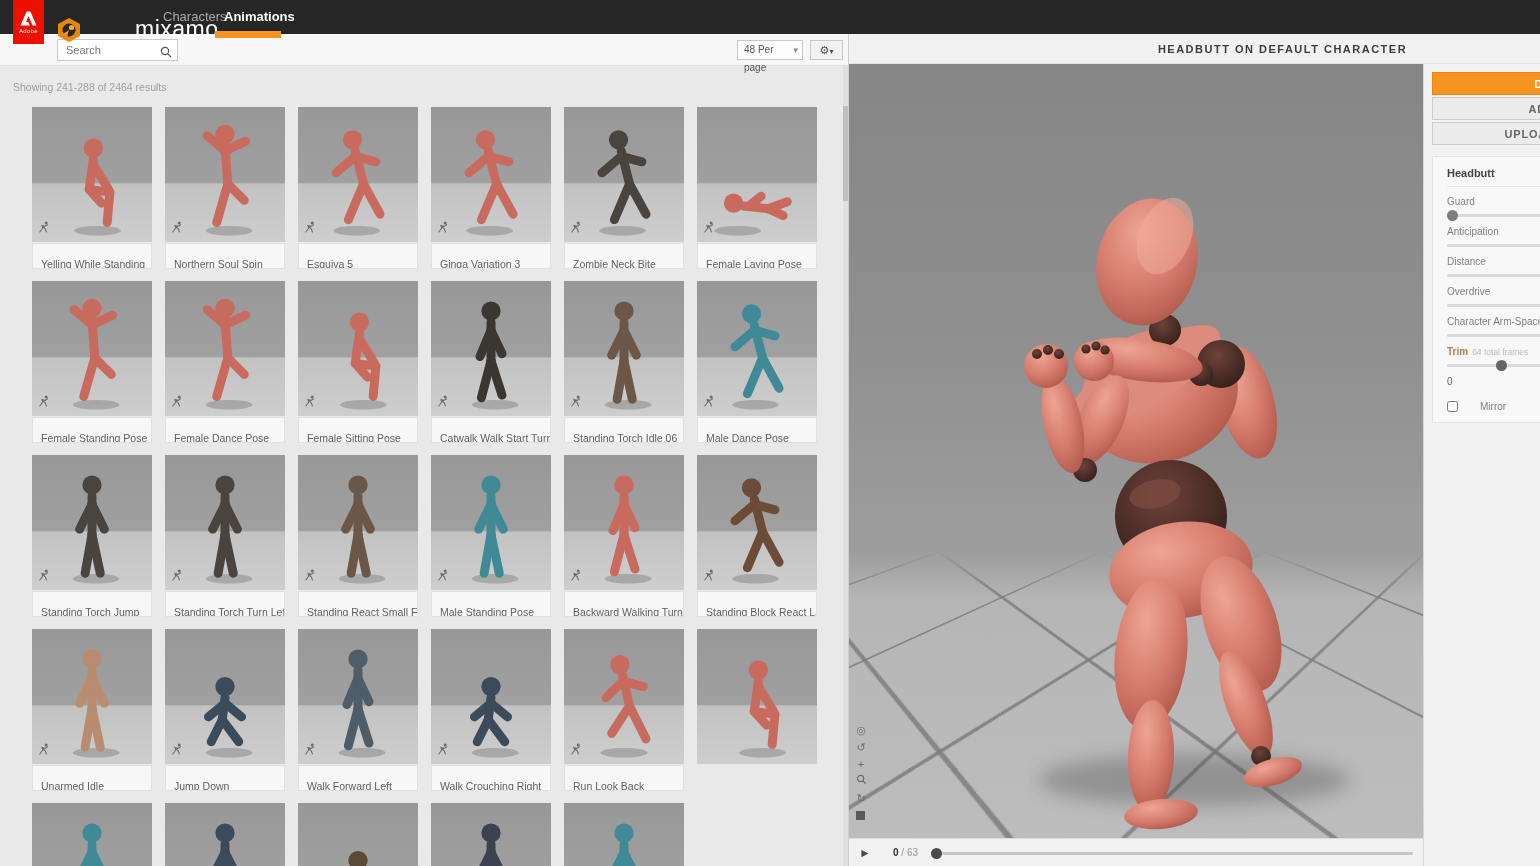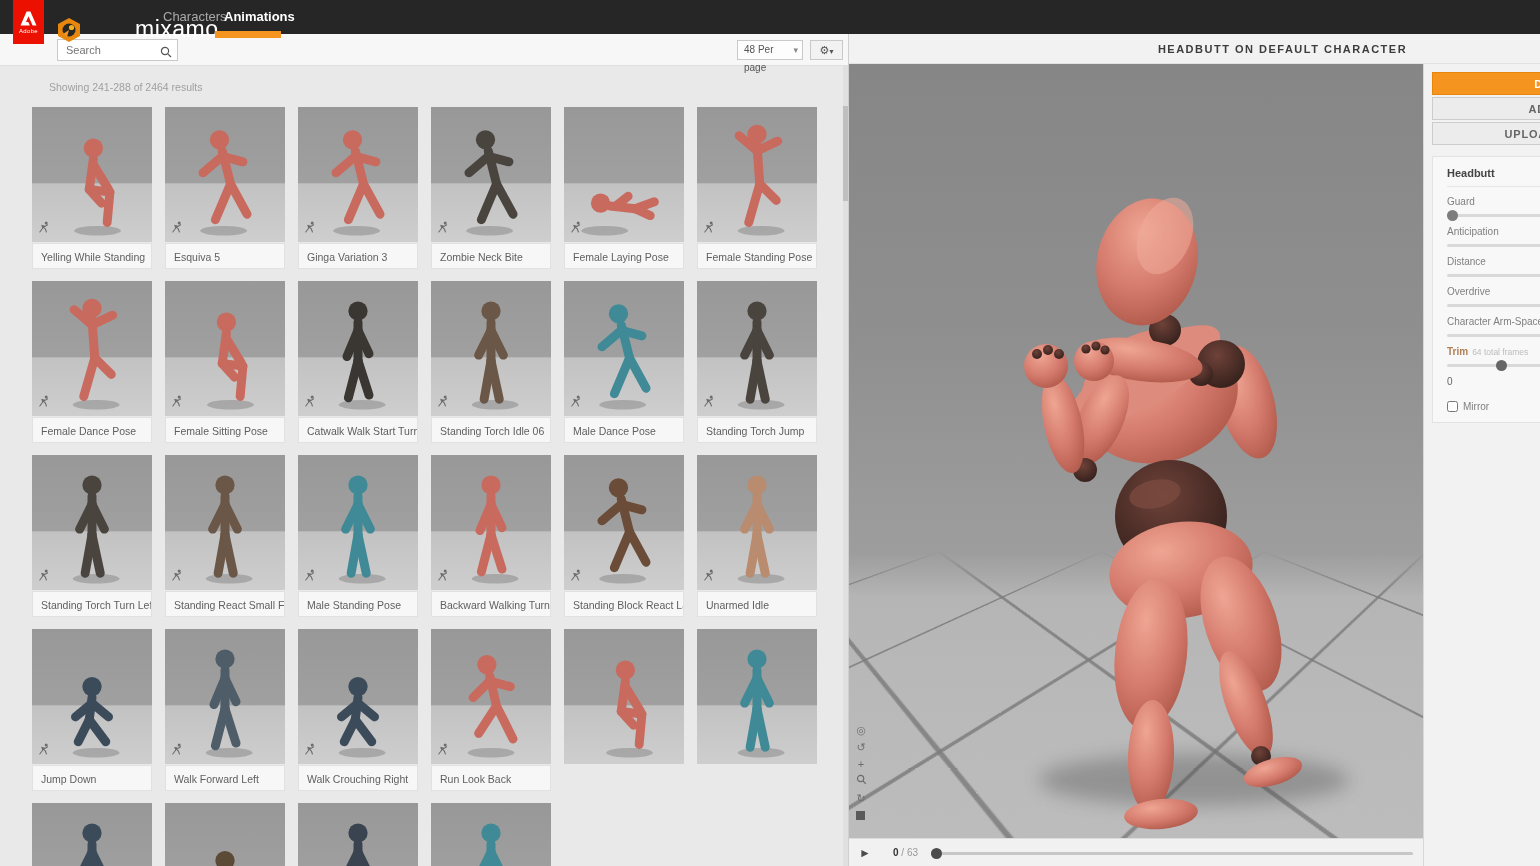--- a/index.html
+++ b/index.html
@@ -25,30 +25,30 @@
   .lp-toolbar { position:absolute; left:0; top:0; width:100%; height:32px; background:#f7f7f7; border-bottom:1px solid #e0e0e0; }
   .search-box { position:absolute; left:57px; top:5px; width:121px; height:22px; background:#fff; border:1px solid #c9c9c9; }
   .search-box input { position:absolute; left:0; top:0; width:100%; height:100%; border:none; outline:none;
                       font-size:11px; color:#555; padding:0 24px 0 8px; background:transparent; font-family:Liberation Sans, sans-serif; }
   .search-box .mag { position:absolute; right:5px; top:4px; }
   .pagesize { position:absolute; left:737px; top:6px; width:66px; height:20px; background:#fdfdfd; border:1px solid #c9c9c9;
               font-size:10px; color:#555; line-height:18px; padding:0 4px 12px 6px; display:flex; justify-content:space-between; cursor:pointer; }
   .pagesize .chev { color:#888; font-size:9px; }
   .gear-btn { position:absolute; left:810px; top:6px; width:33px; height:20px; background:#f2f2f2; border:1px solid #c9c9c9;
               font-size:11px; color:#555; text-align:center; line-height:18px; cursor:pointer; }
-  .results { position:absolute; left:13px; top:47px; font-size:10.5px; color:#a0a0a0;margin-left:36px; }
+  .results { position:absolute; left:13px; top:47px; font-size:10.5px; color:#a0a0a0; }
 
   .cards-wrap { position:absolute; left:32px; top:73px; width:800px; display:flex; flex-wrap:wrap; column-gap:13px; row-gap:12px; }
   .card { width:120px; cursor:pointer; }
   .thumb { position:relative; width:120px; height:135px; overflow:hidden;
            background:linear-gradient(180deg,#989898 0%,#a0a0a0 56%,#c2c2c2 57%,#cecece 100%); }
   .thumb svg.figure { position:absolute; left:0; top:8px; }
   .clip-ico { position:absolute; left:6px; bottom:5px; opacity:.75; }
   .clabel { height:26px; line-height:25px; background:#f7f7f7; border:1px solid #e1e1e1; margin-top:1px;
-            font-size:10.5px; color:#5f5f5f; padding:1px 8px; white-space:nowrap; overflow:hidden; }
+            font-size:10.5px; color:#5f5f5f; padding:8px 8px; white-space:nowrap; overflow:hidden; }
   .lp-scrollbar { position:absolute; right:0; top:32px; bottom:0; width:5px; background:#e0e0e0; }
   .lp-scrollthumb { position:absolute; right:0; top:40px; width:5px; height:95px; background:#bfbfbf; cursor:pointer; }
 
   
   .right-panel { position:absolute; left:848px; top:34px; width:868px; height:832px; background:#f2f2f2; border-left:1px solid #cfcfcf; }
   .viewer-header { position:absolute; left:0; top:0; width:100%; height:30px; background:#f2f2f2; border-bottom:1px solid #e2e2e2;
                    text-align:center; line-height:30px; font-size:11px; font-weight:bold; letter-spacing:1.5px; color:#3c3c3c; }
 
   .viewport { position:absolute; left:0; top:30px; width:574px; height:774px; overflow:hidden;
               background:linear-gradient(180deg,#868686 0%,#8f8f8f 35%,#9c9c9c 60%,#a6a6a6 100%); cursor:grab; }
@@ -82,21 +82,21 @@
   .set-title { font-size:11px; font-weight:bold; color:#444; padding-bottom:7px; border-bottom:1px solid #e6e6e6; margin-bottom:6px; }
   .sgroup { margin-top:9px; }
   .slabel { font-size:10px; color:#808080; margin-bottom:7px; }
   .strack { position:relative; height:3px; background:#d9d9d9; border-radius:2px; cursor:pointer; }
   .shandle { position:absolute; top:-4px; width:11px; height:11px; margin-left:-5px; border-radius:50%; background:#7d7d7d; cursor:pointer; }
   .trim-label { font-size:10px; color:#b08055; font-weight:bold; }
   .trim-info { font-size:8.5px; color:#bdbdbd; margin-left:4px; }
   .trim-value { font-size:10px; color:#666; margin-top:9px; }
   .mirror-row { margin-top:14px; display:flex; align-items:center; gap:5px; }
   .mirror-row input { width:11px; height:11px; cursor:pointer; }
-  .mirror-row label { font-size:10px; color:#808080; }
+  .mirror-row label { font-size:10px; color:#808080;margin-left:17px; }
 </style>
 </head>
 <body>
 
 <div id="app">
 
   <div class="navbar">
     <div class="brand">
       <svg width="26" height="26" viewBox="0 0 26 26">
         <polygon points="13,1 24,7 24,19 13,25 2,19 2,7" fill="#e8860d"></polygon>
@@ -148,20 +148,38 @@
               <line x1="28" y1="54" x2="37" y2="64" stroke="#c96a5e" stroke-width="6.5" stroke-linecap="round"></line>
               <line x1="31" y1="36" x2="42" y2="54" stroke="#c96a5e" stroke-width="6.5" stroke-linecap="round"></line>
               <circle cx="31" cy="24" r="7" fill="#c96a5e"></circle>
             </svg>
             <span class="clip-ico"><svg width="12" height="12" viewBox="0 0 12 12">
                 <circle cx="8.2" cy="2.1" r="1.5" fill="#4d4d4d"></circle>
                 <path d="M1.8 11 L4.8 7 L4 4.6 L7 5.4 L9.6 3.8 M4 4.6 L7.4 8 L8.4 11" stroke="#4d4d4d" stroke-width="1.1" fill="none" stroke-linecap="round"></path>
               </svg></span>
           </div>
           <div class="clabel">Yelling While Standing</div>
+        </div>
+        <div class="card">
+          <div class="thumb">
+            <svg class="figure" width="120" height="124" viewBox="0 0 60 90">
+              <ellipse cx="33" cy="84" rx="17" ry="3.5" fill="rgba(40,40,40,0.22)"></ellipse>
+              <line x1="30" y1="22" x2="32" y2="50" stroke="#c96a5e" stroke-width="6.5" stroke-linecap="round"></line>
+              <line x1="32" y1="50" x2="24" y2="78" stroke="#c96a5e" stroke-width="6.5" stroke-linecap="round"></line>
+              <line x1="32" y1="50" x2="44" y2="62" stroke="#c96a5e" stroke-width="6.5" stroke-linecap="round"></line>
+              <line x1="30" y1="26" x2="17" y2="15" stroke="#c96a5e" stroke-width="6.5" stroke-linecap="round"></line>
+              <line x1="30" y1="26" x2="45" y2="19" stroke="#c96a5e" stroke-width="6.5" stroke-linecap="round"></line>
+              <circle cx="30" cy="14" r="7" fill="#c96a5e"></circle>
+            </svg>
+            <span class="clip-ico"><svg width="12" height="12" viewBox="0 0 12 12">
+                <circle cx="8.2" cy="2.1" r="1.5" fill="#4d4d4d"></circle>
+                <path d="M1.8 11 L4.8 7 L4 4.6 L7 5.4 L9.6 3.8 M4 4.6 L7.4 8 L8.4 11" stroke="#4d4d4d" stroke-width="1.1" fill="none" stroke-linecap="round"></path>
+              </svg></span>
+          </div>
+          <div class="clabel">Northern Soul Spin</div>
         </div>
         <div class="card">
           <div class="thumb">
             <svg class="figure" width="120" height="124" viewBox="0 0 60 90">
               <ellipse cx="29" cy="84" rx="17" ry="3.5" fill="rgba(40,40,40,0.22)"></ellipse>
               <line x1="28" y1="26" x2="34" y2="50" stroke="#c96a5e" stroke-width="6.5" stroke-linecap="round"></line>
               <line x1="34" y1="50" x2="23" y2="76" stroke="#c96a5e" stroke-width="6.5" stroke-linecap="round"></line>
               <line x1="34" y1="50" x2="46" y2="72" stroke="#c96a5e" stroke-width="6.5" stroke-linecap="round"></line>
               <line x1="28" y1="30" x2="14" y2="42" stroke="#c96a5e" stroke-width="6.5" stroke-linecap="round"></line>
               <line x1="28" y1="30" x2="43" y2="34" stroke="#c96a5e" stroke-width="6.5" stroke-linecap="round"></line>

